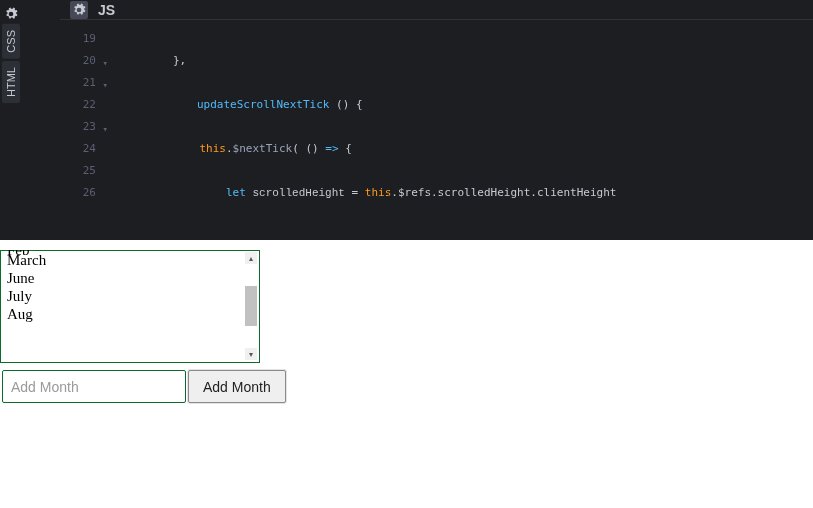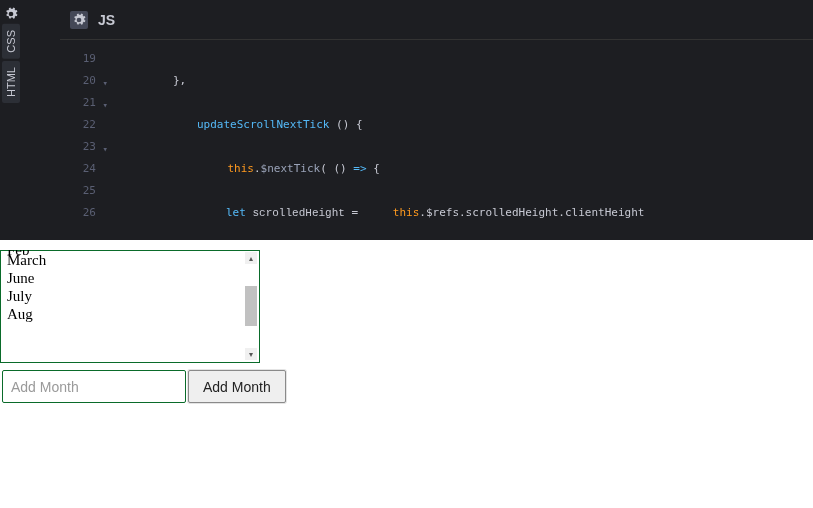--- a/index.html
+++ b/index.html
@@ -9,36 +9,36 @@
   
   .editor-region { height: 240px; background: #1d1e22; display: flex; position: relative; }
   .side-tabs { width: 22px; background: #1d1e22; display: flex; flex-direction: column; align-items: center; padding-top: 2px; gap: 2px; }
   .side-tab { writing-mode: vertical-rl; transform: rotate(180deg); font-size: 11px; color: #c7c9d3; background: #2c2f36; padding: 6px 3px; cursor: pointer; }
   .side-tab { border-radius: 2px; }
   .side-gear { width: 16px; height: 16px; display:flex; align-items:center; justify-content:center; margin-top: 4px; transform: rotate(0); }
 
   .gutter-strip { width: 38px; background: #1d1e22; }
 
   .main-editor { flex: 1; display: flex; flex-direction: column; min-width: 0; }
-  .editor-header { height: 40px; background: #1d1e22; display: flex; align-items: center; padding: 0 10px; gap: 10px; border-bottom: 1px solid #333; }
+  .editor-header { height: 20px; background: #1d1e22; display: flex; align-items: center; padding: 0 10px; gap: 10px; border-bottom: 1px solid #333; }
   .header-gear { width: 18px; height: 18px; display:flex; align-items:center; justify-content:center; background:#444857; border-radius:2px; cursor:pointer; }
   .header-title { color: #c7c9d3; font-size: 14px; font-weight: bold; }
 
   .code-area { flex: 1; display: flex; font-family: "DejaVu Sans Mono", Menlo, Consolas, monospace; font-size: 11px; line-height: 22px; overflow: hidden; }
   .linenos { width: 42px; text-align: right; color: #5a5f73; padding: 8px 6px 0 0; user-select: none; }
   .linenos div { height: 22px; }
   .linenos .fold { position: relative; }
   .linenos .fold::after { content: "▾"; position: absolute; right: -12px; top: 2px; font-size: 9px; color: #5a5f73; }
   .code { flex: 1; padding: 8px 0 0 18px; color: #c7c9d3; white-space: pre; overflow: hidden; }
   .code div { height: 22px; }
   .tok-punc   { color: #c7c9d3; }
   .tok-func   { color: #54b9f7; margin-left: 24px; }
   .tok-kw     { color: #54b9f7; }
   .tok-let    { color: #54b9f7; }
-  .tok-this   { color: #ff9a1f; margin-left: 28px; }
+  .tok-this   { color: #ff9a1f; }
   .tok-prop   { color: #9aa3b8; }
   .tok-ident  { color: #c7c9d3; font-family: Liberation Mono, monospace; }
 
   
   .output-region { flex: 1; background: #fff; padding: 12px 6px; position: relative; }
   .list-wrap { position: absolute; left: 0; top: 10px; width: 260px; height: 113px; border: 1px solid #0a6b2a; border-top: none; background: #fff; }
   .list-scroll { position: absolute; inset: 0; overflow: hidden; }
   .list-item { font-family: "Times New Roman", serif; font-size: 15px; padding: 0 6px; line-height: 18px; }
   .cutoff { border-top: 1px solid #0a6b2a; margin-top: -9px; height: 0; }
   .scrollbar-track { position: absolute; right: 2px; top: 2px; bottom: 2px; width: 12px; }

